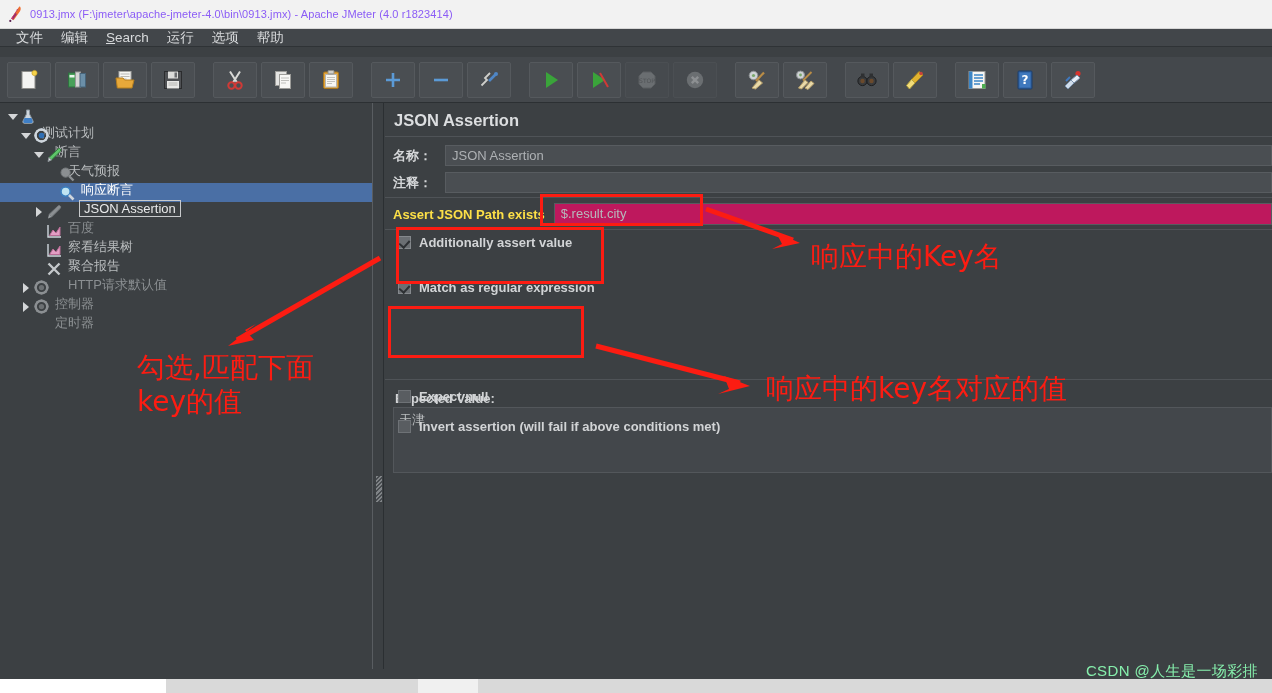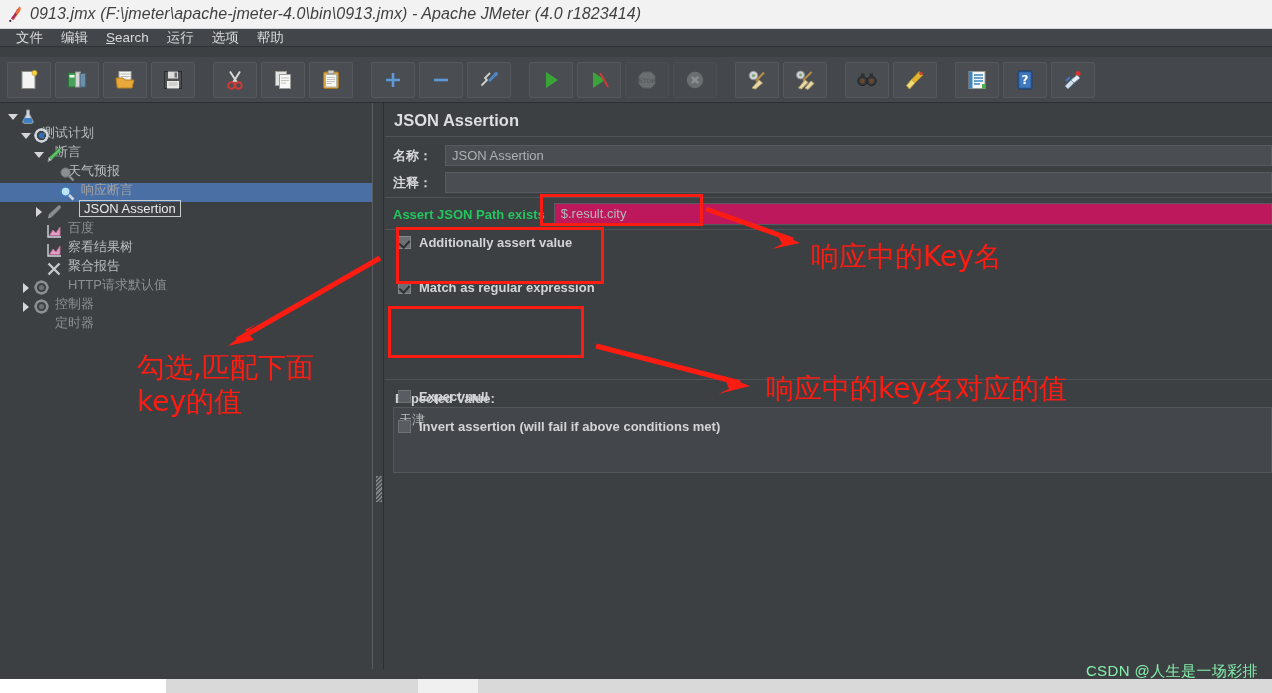--- a/index.html
+++ b/index.html
@@ -19,23 +19,22 @@
   .titlebar {
     position: absolute; left: 0; top: 0; width: 1272px; height: 29px;
     background: #f2f2f2;
     display: flex; align-items: center;
     border-bottom: 1px solid #d6d6d6;
   }
   .titlebar .tb-icon {
     width: 30px; height: 29px; display: flex; align-items: center; justify-content: center;
   }
   .titlebar .tb-title {
-    font-size: 16px; color: #404040; letter-spacing: .1px;
+    font-size: 11px; color: #8b5cf6; letter-spacing: .1px;
     white-space: nowrap;
-    font-style: italic;
   }
 
   
   .menubar {
     position: absolute; left: 0; top: 29px; width: 1272px; height: 18px;
     background: #42464a;
     display: flex; align-items: center; padding-left: 7px;
     border-bottom: 1px solid #2f3336;
   }
   .menubar .menu-item {
@@ -130,21 +129,21 @@
   .fld-input {
     flex: 1; height: 21px; background: #4a4e52; border: 1px solid #585c60;
     color: #aeb1b4; font-size: 13px; line-height: 19px; padding: 0 6px;
     overflow: hidden; white-space: nowrap;
   }
   .row-jsonpath {
     position: absolute; left: 8px; top: 98px; width: 879px; height: 26px;
     display: flex; align-items: center;
   }
   .row-jsonpath .lbl {
-    font-size: 13px; font-weight: bold; color: #22c55e; white-space: nowrap;
+    font-size: 13px; font-weight: bold; color: #fde047; white-space: nowrap;
     margin-right: 9px;
   }
   .row-jsonpath .jp-input {
     flex: 1; height: 22px; background: #be185d; border: 1px solid #585c60;
     color: #b6b9bc; font-size: 13px; line-height: 20px; padding: 0 6px;
   }
 
   .chk-row {
     position: absolute; left: 13px; display: flex; align-items: center;
   }
@@ -429,21 +428,21 @@
         </span>
       <span class="t-icon">
         <svg width="16" height="16" viewBox="0 0 16 16">
             <path d="M13.5 1.5 a2 2 0 0 1 1 2.6 L5.5 13 L3 10.5 L12 2 a1.6 1.6 0 0 1 1.5-.5 Z" fill="#5ec46a" stroke="#2e7d38"></path>
             <path d="M3 10.5 L5.5 13 L2 14.5 Z" fill="#d8dce0" stroke="#8d9499"></path>
           </svg>
       </span>
       <span class="t-label">天气预报</span>
     </div>
 
-    <div class="tree-node" style="padding-left:58px;color:#a3a3a3;">
+    <div class="tree-node" style="padding-left:58px;color:#ffffff;">
       <span class="t-icon">
         <svg width="16" height="16" viewBox="0 0 16 16">
             <circle cx="6.6" cy="6.6" r="4.6" fill="#8b8f92" stroke="#75797c"></circle>
             <path d="M10 10 L14.5 14.5" stroke="#8b8f92" stroke-width="2.4"></path>
           </svg>
       </span>
       <span class="t-label">响应断言</span>
     </div>
 
     <div class="tree-node selected" style="padding-left:58px;">

